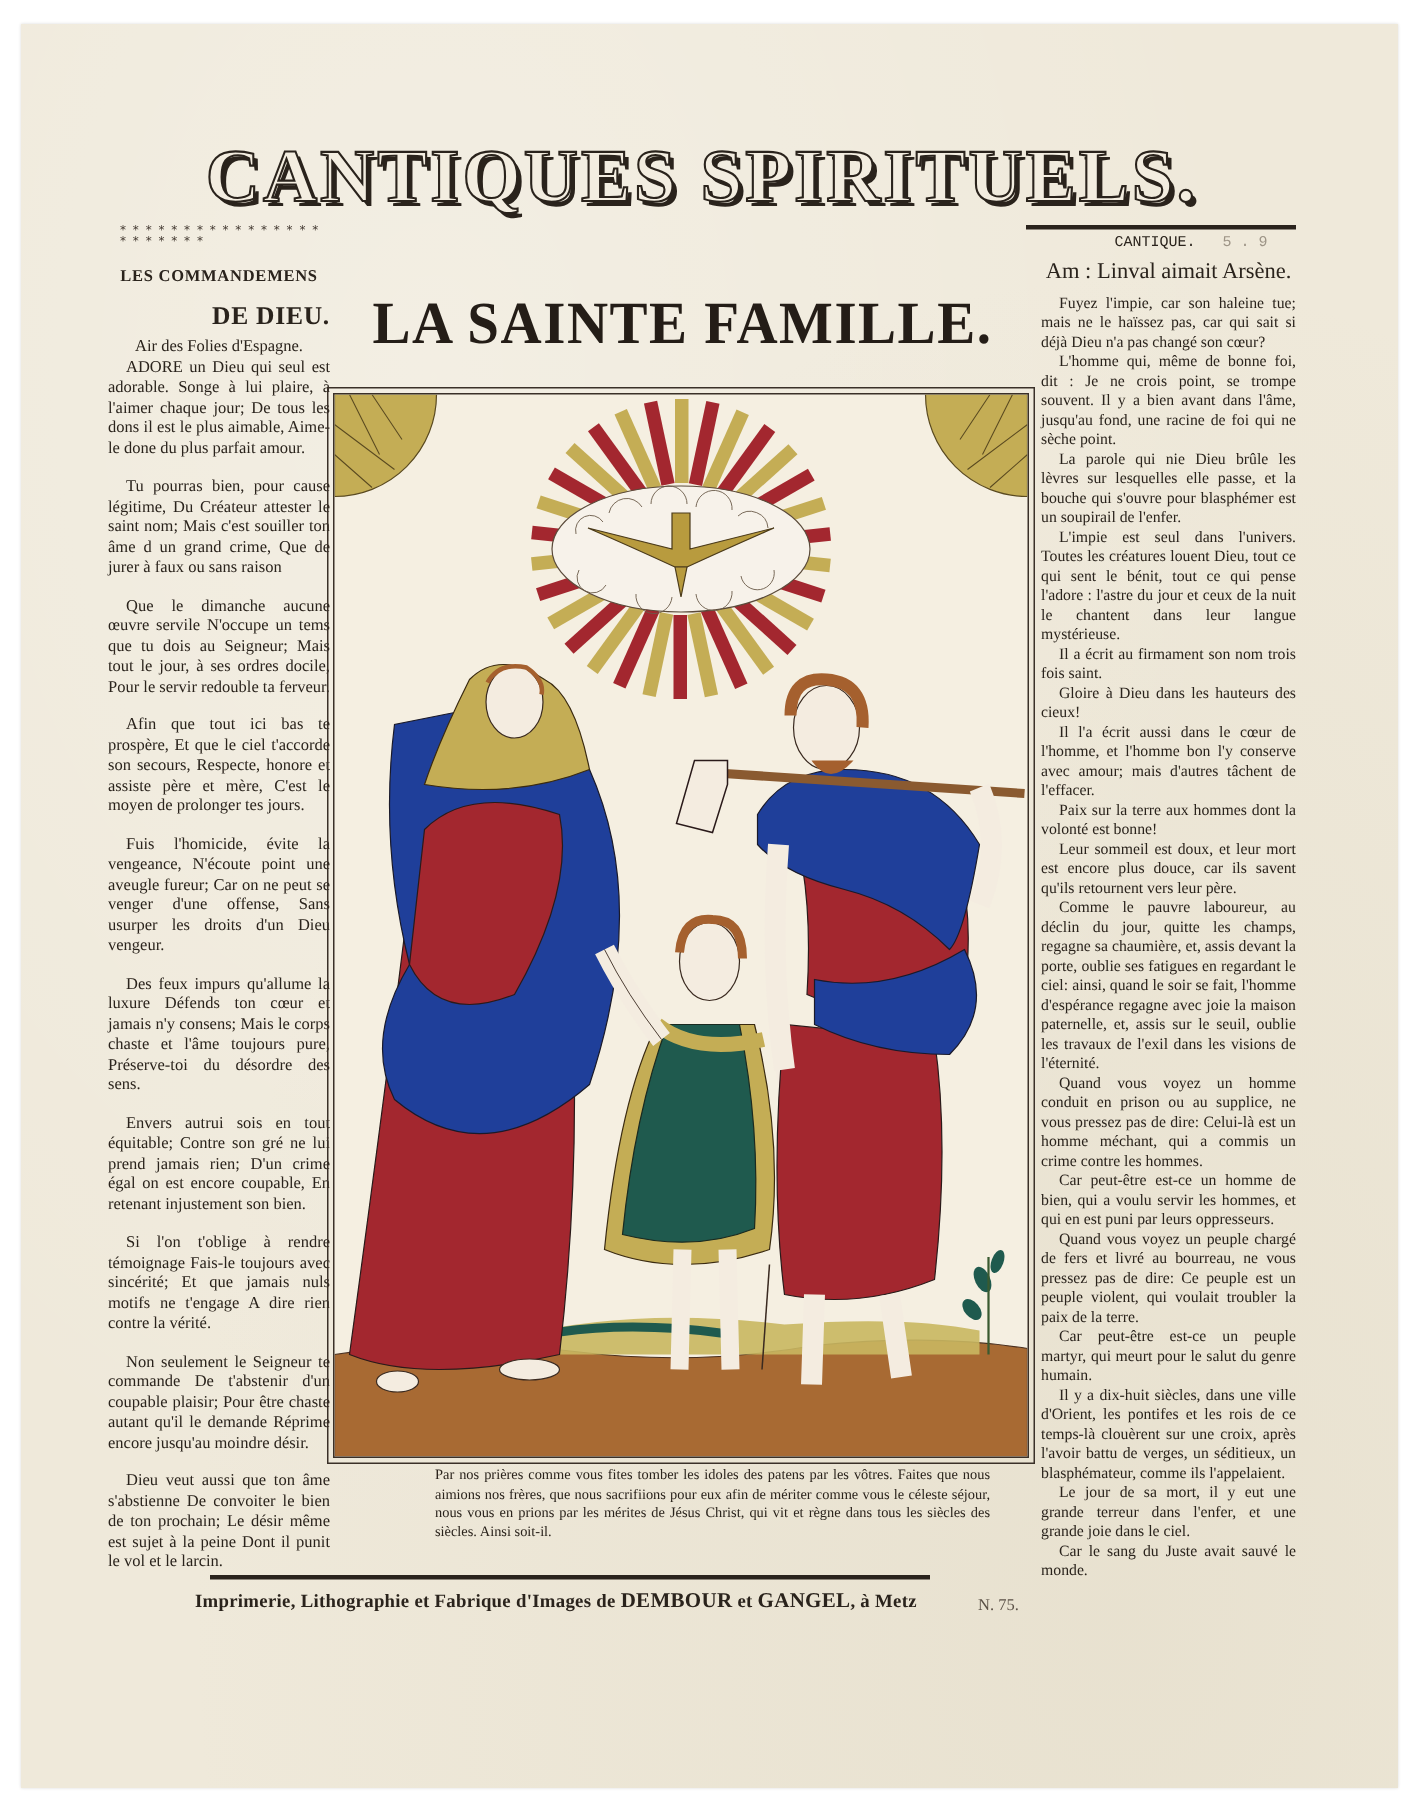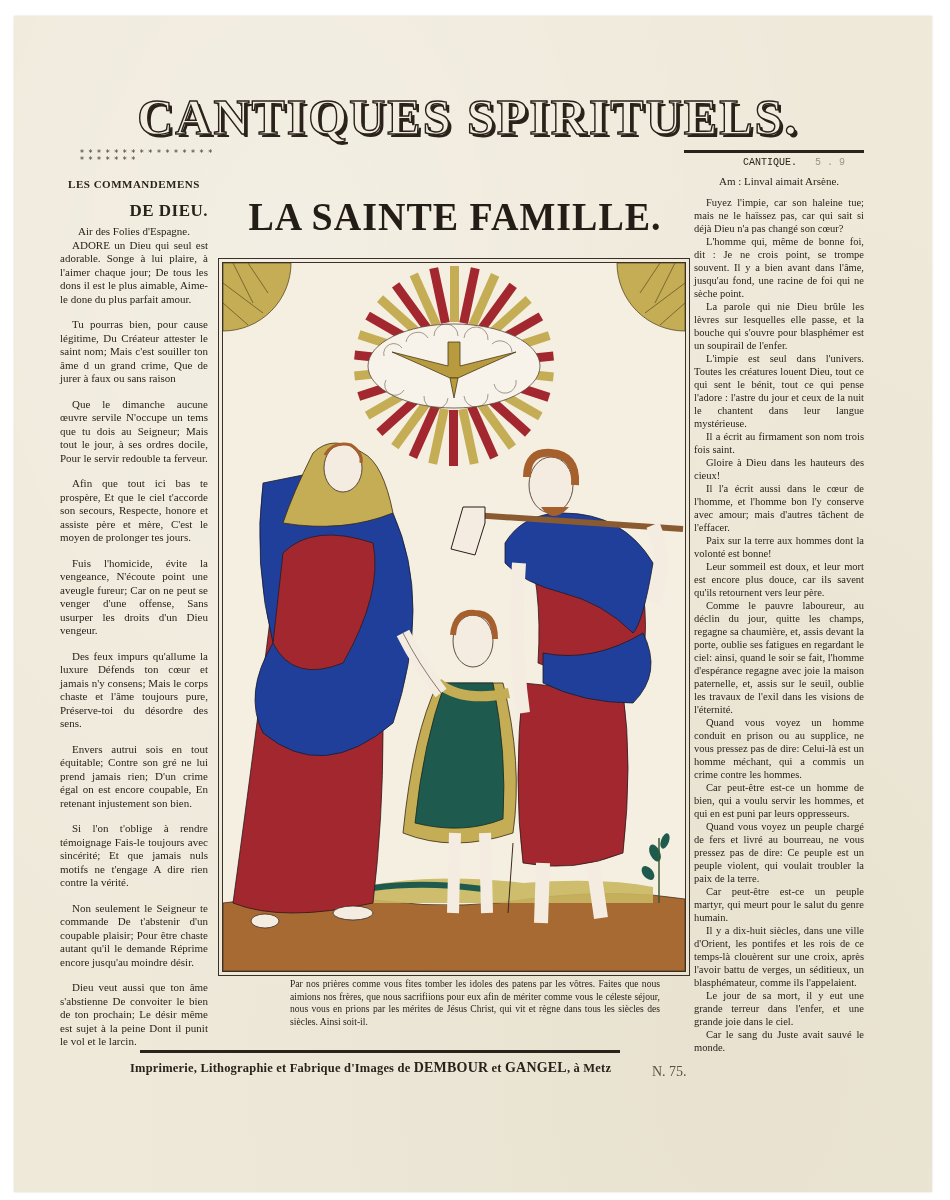--- a/index.html
+++ b/index.html
@@ -19,21 +19,21 @@
     font-family:"Liberation Serif","DejaVu Serif",serif; font-weight:bold;
     font-size:50px; letter-spacing:2px; color:#f3ede0;
     -webkit-text-stroke:1.4px #2a231c;
     text-shadow: 3px 3px 0 #2a231c;
   }
   .stars {
     position:absolute; left:80px; top:150px; width:135px;
     font-family:"DejaVu Sans",sans-serif; font-size:8px; letter-spacing:1px; line-height:7px; color:#3a3028;
   }
   .left-col {
-    position:absolute; left:60px; top:176px; width:148px;
+    position:absolute; left:72px; top:176px; width:148px;
     font-size:11px; line-height:13.5px; text-align:justify;
   }
   .left-col .h1 { text-align:center; font-weight:bold; font-size:11px; letter-spacing:0.5px; margin-top:2px; }
   .left-col .h2 { text-align:right; font-weight:bold; font-size:17px; margin:12px 0 8px; letter-spacing:0.5px; }
   .left-col .air { text-align:center; font-size:11px; }
   .left-col p { margin:0 0 12px; text-indent:12px; }
 
   .sub-title {
     position:absolute; left:210px; top:194px; width:490px; text-align:center;
     font-family:"Liberation Serif","DejaVu Serif",serif; font-weight:bold;
@@ -41,42 +41,42 @@
   }
 
   
   .rule-top { position:absolute; left:684px; top:150px; width:180px; height:3px; background:#2a231c; }
   .right-col {
     position:absolute; left:694px; top:156px; width:170px;
     font-size:10.5px; line-height:13px; text-align:justify;
   }
   .right-col .cantique { text-align:center; font-size:10px; margin-left:30px;font-family:Liberation Mono, monospace; }
   .right-col .cantique .page-mark { color:#9d9486; margin-left:12px; }
-  .right-col .air { text-align:center; font-size:11px; margin:6px 0 8px; }
+  .right-col .air { text-align:center; font-size:15px; margin:6px 0 8px; }
   .right-col p { margin:0; text-indent:12px; }
 
   
   .frame {
     position:absolute; left:222px; top:262px; width:462px; height:708px;
     border:1.5px solid #3a3028; outline:1px solid #3a3028; outline-offset:3px;
     background:#f5efe1; overflow:hidden;
   }
   .frame svg { position:absolute; left:0; top:0; }
 
   .caption {
     position:absolute; left:290px; top:978px; width:370px;
     font-size:9.6px; line-height:12.5px; text-align:justify;
   }
   .rule-bottom { position:absolute; left:140px; top:1050px; width:480px; height:3px; background:#2a231c; }
   .footer {
     position:absolute; left:130px; top:1060px; width:560px; text-align:left;
     font-size:12.5px; font-weight:bold; letter-spacing:0.2px;
   }
   .footer .big { font-size:14px; }
-  .plate-no { position:absolute; left:652px; top:1064px; font-size:14px; color:#5a5046; }
+  .plate-no { position:absolute; left:652px; top:1064px; font-size:11px; color:#5a5046; }
 </style>
 </head>
 <body>
 
 <div class="paper"></div>
 
 <div class="main-title">CANTIQUES SPIRITUELS.</div>
 
 <div class="stars serif">* * * * * * * * * * * * * * * * * * * * * * *</div>
 

